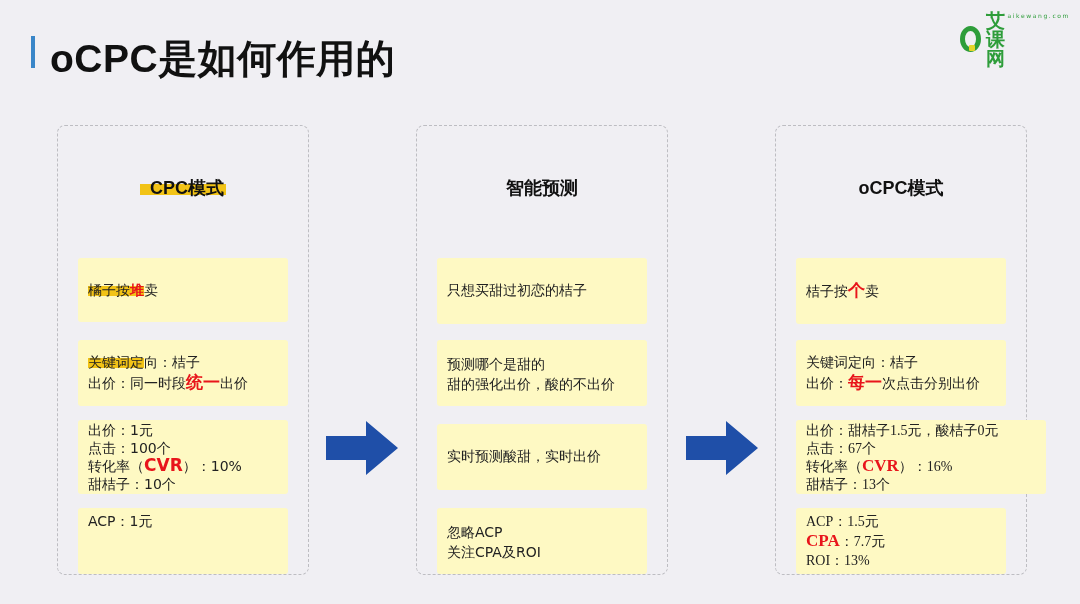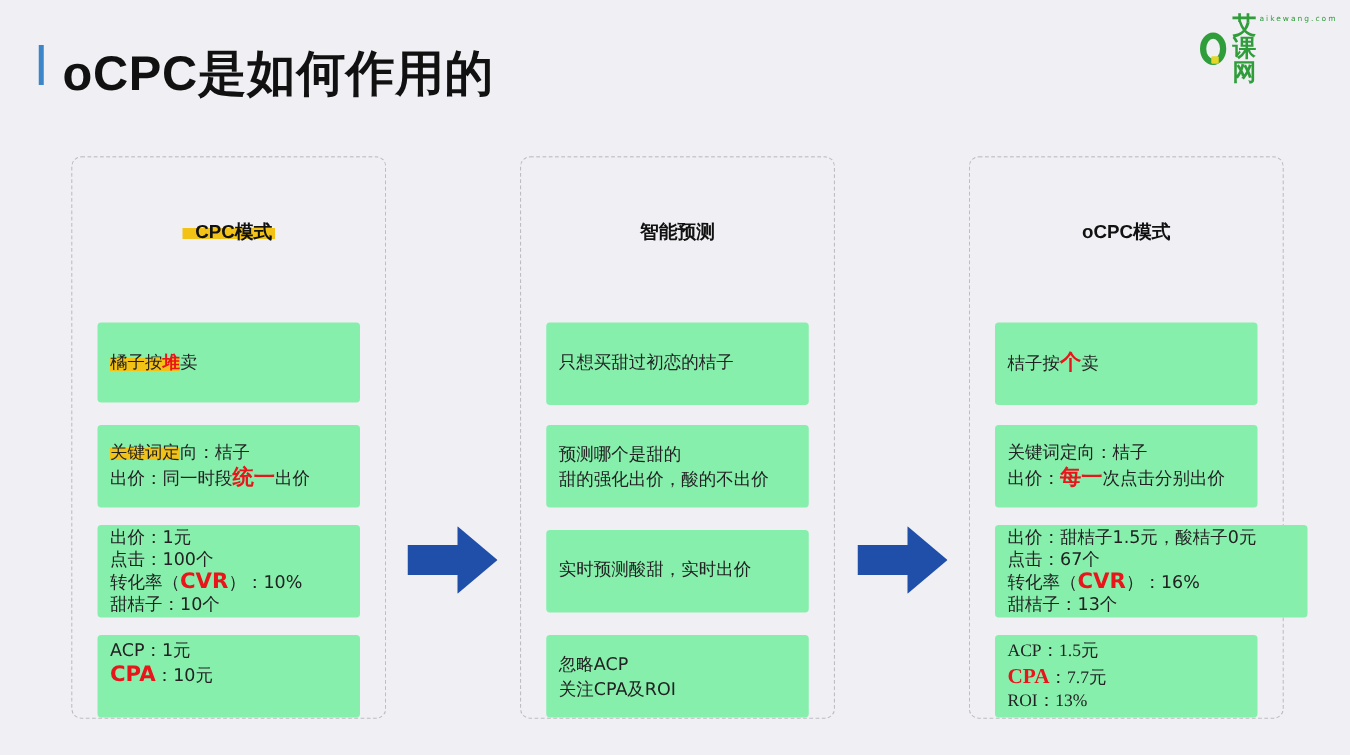--- a/index.html
+++ b/index.html
@@ -39,29 +39,29 @@
   .panel {
     position: absolute; top: 125px; width: 252px; height: 450px;
     border: 1.5px dashed #bdbdc2; border-radius: 8px;
   }
   .panel-1 { left: 57px; }
   .panel-2 { left: 416px; }
   .panel-3 { left: 775px; }
 
   .panel-title {
     position: absolute; top: 50px; left: 0; right: 0; text-align: center;
-    font-size: 15px; font-weight: bold; color: #111;
+    font-size: 18px; font-weight: bold; color: #111;
     font-family: "Liberation Sans", "DejaVu Sans", sans-serif;
   }
   .hl-yellow { background: linear-gradient(#f0eff3 30%, #f2c316 30%, #f2c316 85%, #f0eff3 85%); padding: 0 2px 0 10px; }
   .hl-yellow-sm { background: linear-gradient(transparent 25%, #f2c316 25%, #f2c316 90%, transparent 90%); }
 
   .card {
     position: absolute; left: 20px; width: 210px;
-    background: #86efac; border-radius: 3px;
+    background: #fef9c3; border-radius: 3px;
     font-size: 14px; line-height: 20px; color: #222;
     padding-left: 10px;
   }
   .card .line { white-space: nowrap; }
   .red { color: #e8151b; font-weight: bold; }
   .red-big { color: #e8151b; font-weight: bold; font-size: 17px; }
 
   .arrow { position: absolute; width: 72px; height: 54px; }
   .arrow-1 { left: 326px; top: 421px; }
   .arrow-2 { left: 686px; top: 421px; }
@@ -92,21 +92,20 @@
     <div class="line"><span>出价：同一时段</span><span class="red-big">统一</span><span>出价</span></div>
   </div>
   <div class="card" style="top:294px;height:74px;padding-top:2px;line-height:17.5px;">
     <div class="line">出价：1元</div>
     <div class="line">点击：100个</div>
     <div class="line"><span>转化率（</span><span class="red-big">CVR</span><span>）：10%</span></div>
     <div class="line">甜桔子：10个</div>
   </div>
   <div class="card" style="top:382px;height:66px;padding-top:4px;line-height:19px;">
     <div class="line">ACP：1元</div>
-    <div class="line"><span class="red-big">CPA</span><span>：10元</span></div>
   </div>
 </div>
 
 <svg class="arrow arrow-1" viewBox="0 0 72 54">
   <polygon points="0,15 40,15 40,0 72,27 40,54 40,39 0,39" fill="#1f4fa8"></polygon>
 </svg>
 
 <div class="panel panel-2">
   <div class="panel-title">智能预测</div>
   <div class="card" style="top:214px;height:66px;padding-top:14px;">
@@ -131,21 +130,21 @@
 
 <div class="panel panel-3">
   <div class="panel-title">oCPC模式</div>
   <div class="card" style="top:132px;height:66px;padding-top:22px;">
     <div class="line"><span>桔子按</span><span class="red-big">个</span><span>卖</span></div>
   </div>
   <div class="card" style="top:214px;height:66px;padding-top:12px;">
     <div class="line">关键词定向：桔子</div>
     <div class="line"><span>出价：</span><span class="red-big">每一</span><span>次点击分别出价</span></div>
   </div>
-  <div class="card" style="top:294px;height:74px;width:250px;padding-top:2px;line-height:17.5px;">
+  <div class="card" style="top:294px;height:74px;width:250px;padding-top:2px;line-height:17.5px;font-family:Liberation Serif, serif;">
     <div class="line">出价：甜桔子1.5元，酸桔子0元</div>
     <div class="line">点击：67个</div>
     <div class="line"><span>转化率（</span><span class="red-big">CVR</span><span>）：16%</span></div>
     <div class="line">甜桔子：13个</div>
   </div>
   <div class="card" style="top:382px;height:66px;padding-top:4px;line-height:19px;font-family:Liberation Serif, serif;">
     <div class="line">ACP：1.5元</div>
     <div class="line"><span class="red-big">CPA</span><span>：7.7元</span></div>
     <div class="line">ROI：13%</div>
   </div>

